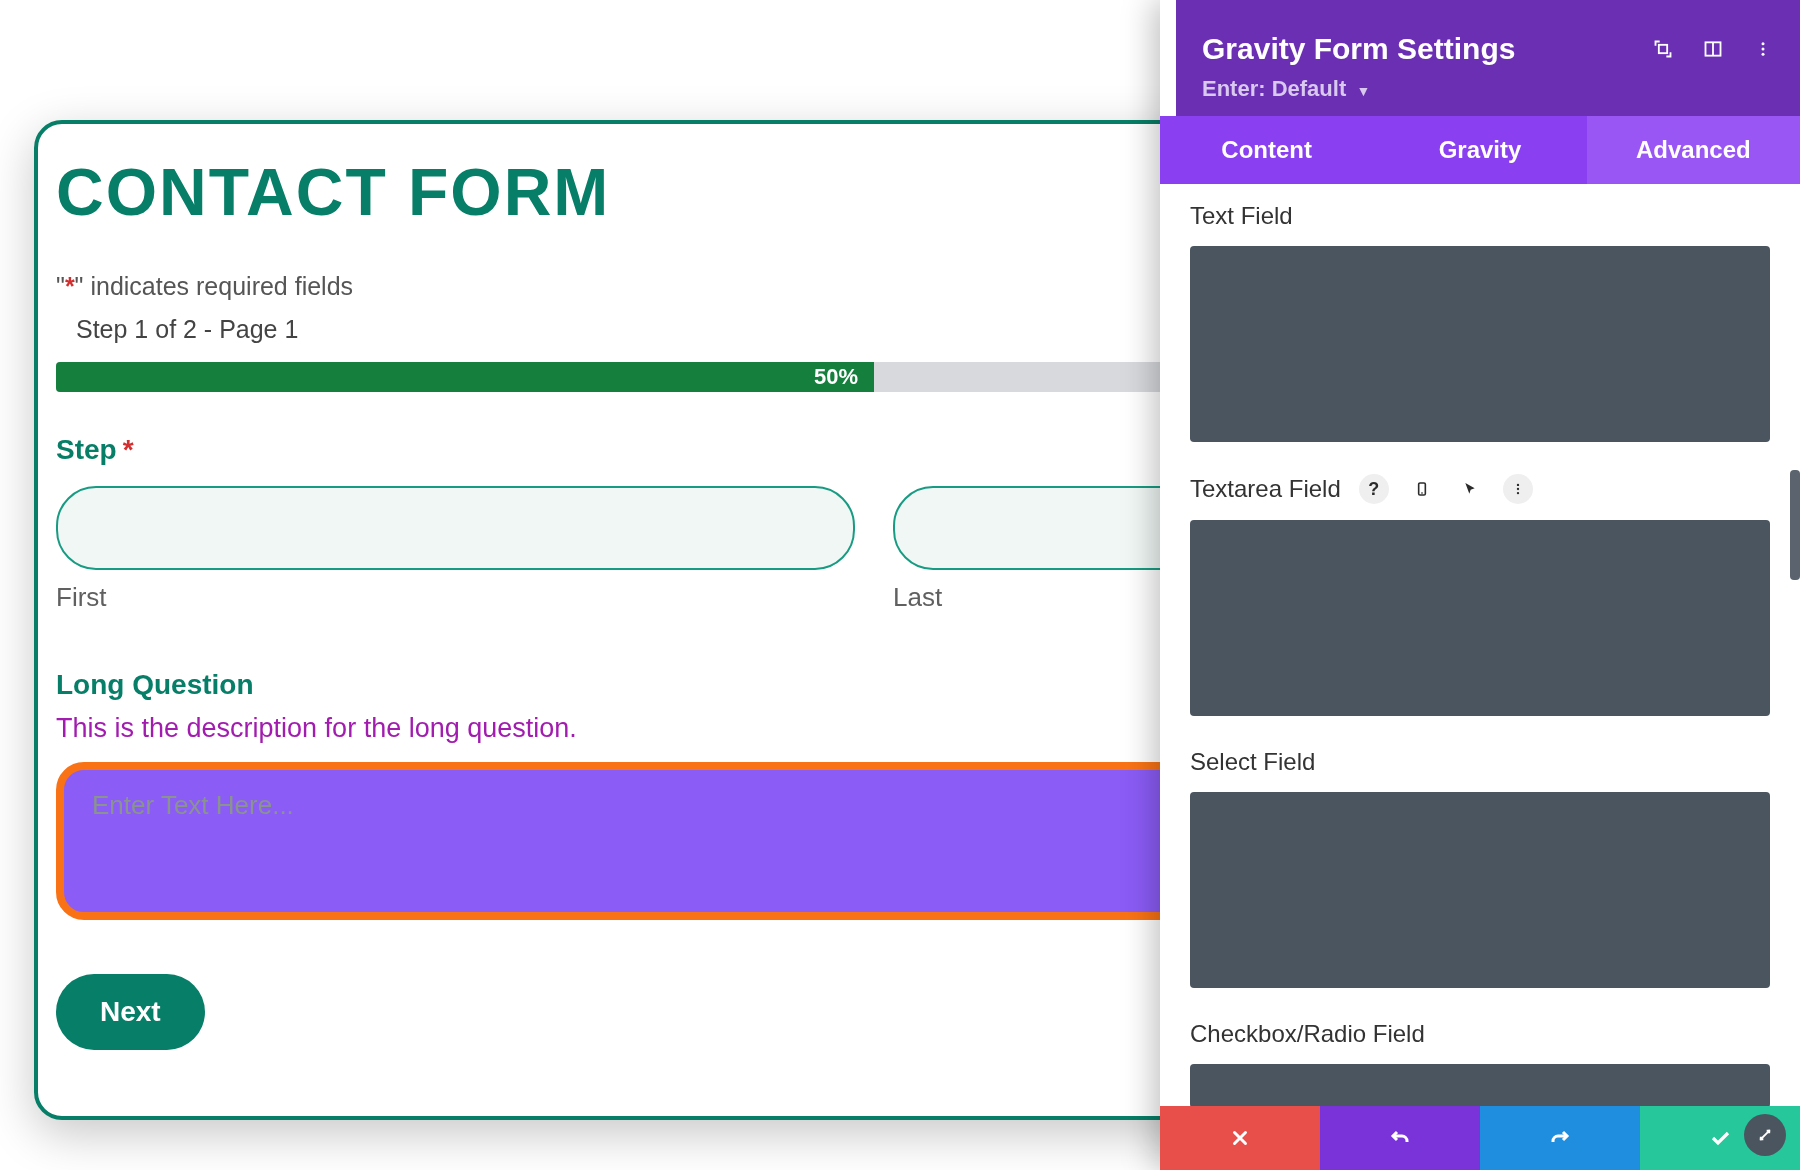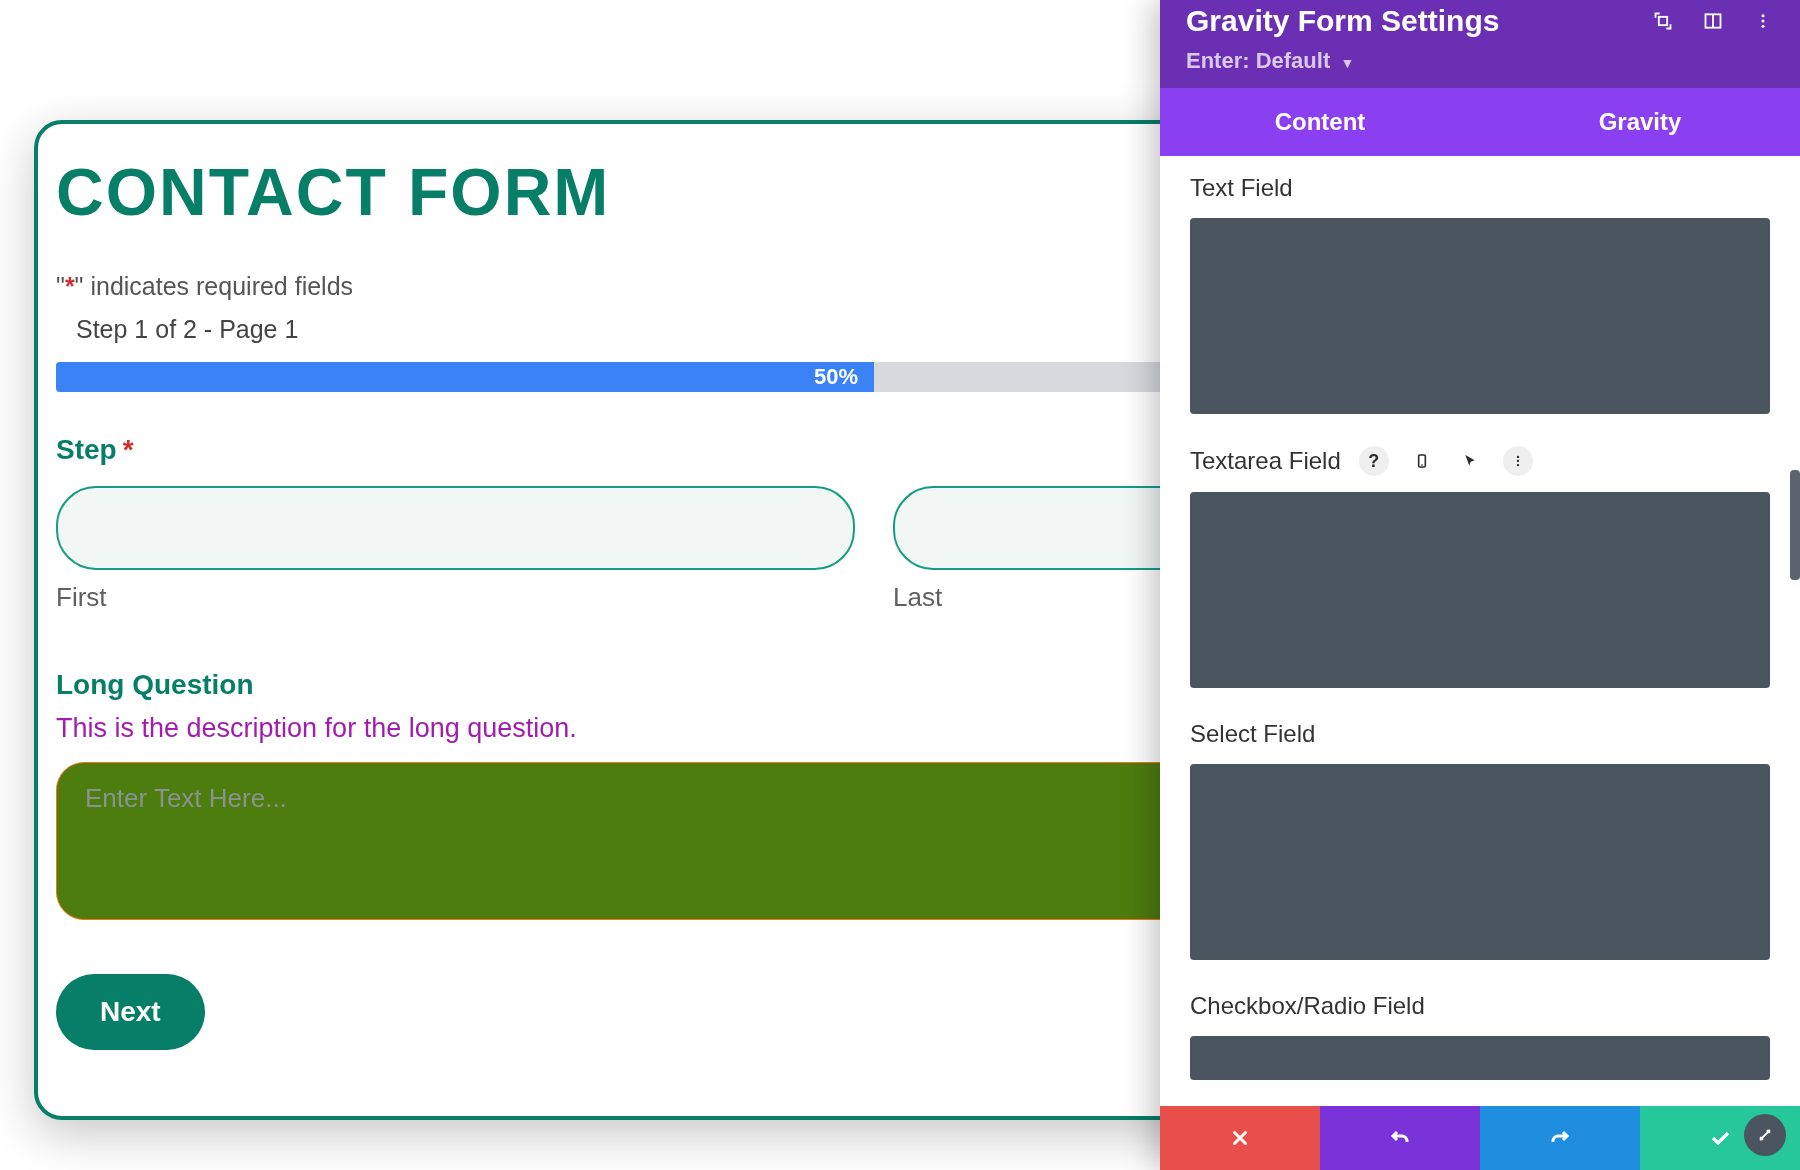--- a/index.html
+++ b/index.html
@@ -48,21 +48,21 @@
     margin-top: 18px;
     width: 100%;
     height: 30px;
     background:#d7d9dd;
     border-radius: 4px;
     position: relative;
     overflow:hidden;
   }
   .progress-fill {
     height:100%;
-    background:#3b82f6;
+    background:#15803d;
     display:flex;
     align-items:center;
     justify-content:flex-end;
     padding-right:16px;
     color:#ffffff;
     font-size:22px;
     font-weight:600;
     text-align:center;
   }
   .field-label {
@@ -95,23 +95,23 @@
   }
   .desc {
     margin-top: 12px;
     font-size: 27px;
     color:#a21caf;
   }
   .textarea-input {
     margin-top: 18px;
     width:100%;
     height: 158px;
-    border: 1px solid #f97316;
+    border: 8px solid #f97316;
     border-radius: 28px;
-    background:#4d7c0f;
+    background:#8b5cf6;
     font-size: 26px;
     padding: 20px 28px;
     outline:none;
     resize:none;
     font-family: inherit;
   }
   .textarea-input::placeholder { color:#8a9390; }
   .next-btn {
     margin-top: 50px;
     display:inline-flex;
@@ -135,21 +135,22 @@
     width: 640px;
     height: 1170px;
     background:#ffffff;
     box-shadow: -6px 0 30px rgba(0,0,0,0.25);
     display:flex;
     flex-direction:column;
   }
   .panel-header {
     background:#6b2fb3;
     color:#ffffff;
-    padding: 4px 26px 14px 26px;
+    padding: 32px 26px 14px 26px;
+    margin-left: 16px;
   }
   .panel-header-row {
     display:flex;
     align-items:center;
     justify-content:space-between;
   }
   .panel-title { font-size: 30px; font-weight:700; }
   .panel-header-icons { display:flex; gap:28px; align-items:center; }
   .hicon { width:22px; height:22px; display:inline-flex; align-items:center; justify-content:center; cursor:pointer; }
   .preset-row {
@@ -314,20 +315,21 @@
     </div>
     <div class="preset-row">
       <span>Enter: Default</span>
       <span class="caret">▼</span>
     </div>
   </div>
 
   <div class="tab-bar">
     <div class="tab">Content</div>
     <div class="tab">Gravity</div>
+    <div class="tab active">Advanced</div>
   </div>
 
   <div class="panel-body">
 
     <div class="setting-block">
       <div class="setting-label-row">
         <span class="setting-label">Text Field</span>
       </div>
       <div class="code-box"></div>
     </div>

